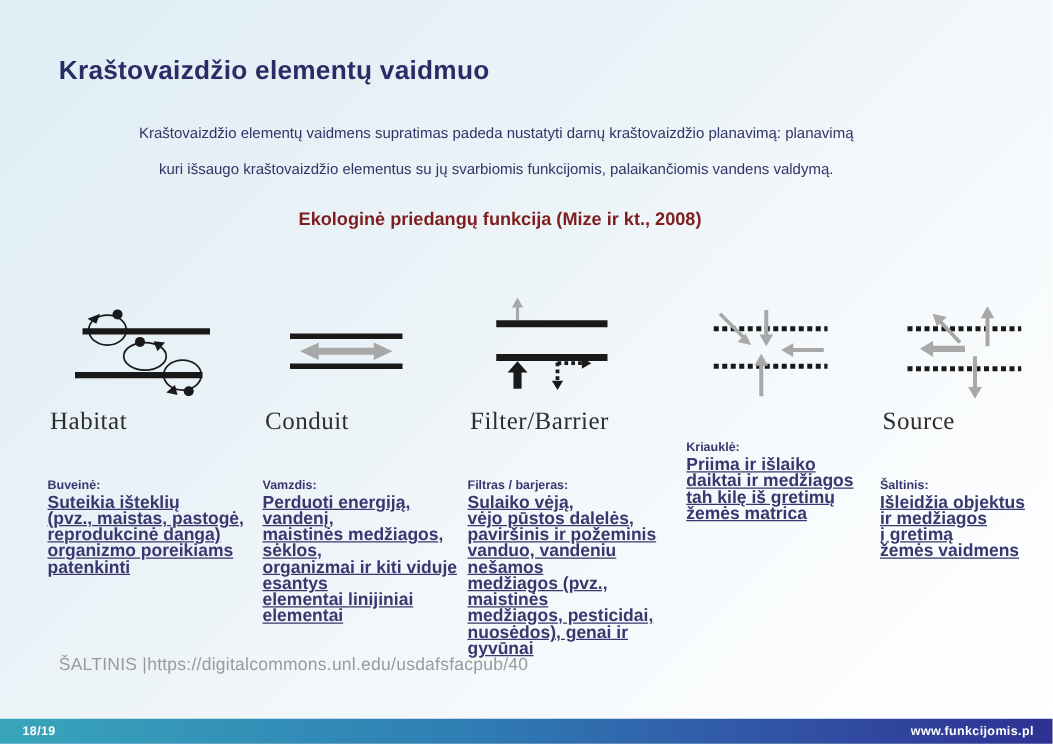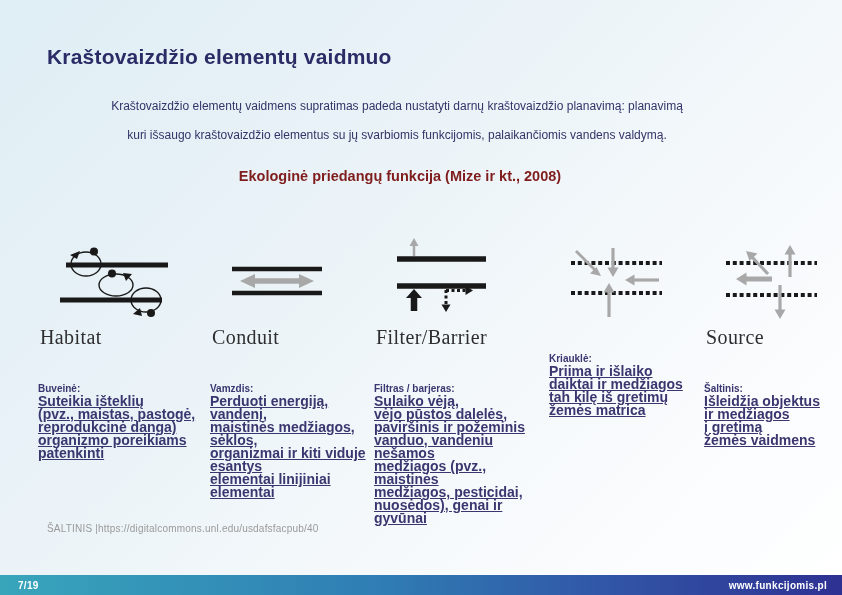--- a/index.html
+++ b/index.html
@@ -51,21 +51,21 @@
     font-size: 10px; font-weight: bold; color: #3a366f; line-height: 13px;
   }
   .desc-body {
     font-size: 14px; font-weight: bold; color: #3a366f; line-height: 13px;
     white-space: pre-line;
     text-decoration: underline;
   }
 
   .source-line {
     position: absolute; left: 47px; top: 523px;
-    font-size: 10px; color: #9a9a9a; letter-spacing: 0.2px;
+    font-size: 14px; color: #9a9a9a; letter-spacing: 0.2px;
   }
 
   .footer-bar {
     position: absolute; left: 0; bottom: 0; width: 842px; height: 20px;
     background: linear-gradient(90deg, #38a5bb 0%, #2f7db4 45%, #3152a5 75%, #2e3192 100%);
     display: flex; justify-content: space-between; align-items: center;
     padding: 0 15px 0 18px;
   }
   .footer-bar span { font-size: 10px; font-weight: bold; color: #ffffff; letter-spacing: 0.3px; }
 
@@ -207,17 +207,17 @@
       <div class="desc-body">Išleidžia objektus
 ir medžiagos
 į gretimą
 žemės vaidmens</div>
     </div>
   </div>
 
   <div class="source-line">ŠALTINIS |https://digitalcommons.unl.edu/usdafsfacpub/40</div>
 
   <div class="footer-bar">
-    <span>7/19</span>
+    <span>18/19</span>
     <span>www.funkcijomis.pl</span>
   </div>
 
 </div>
 
 </body></html>

